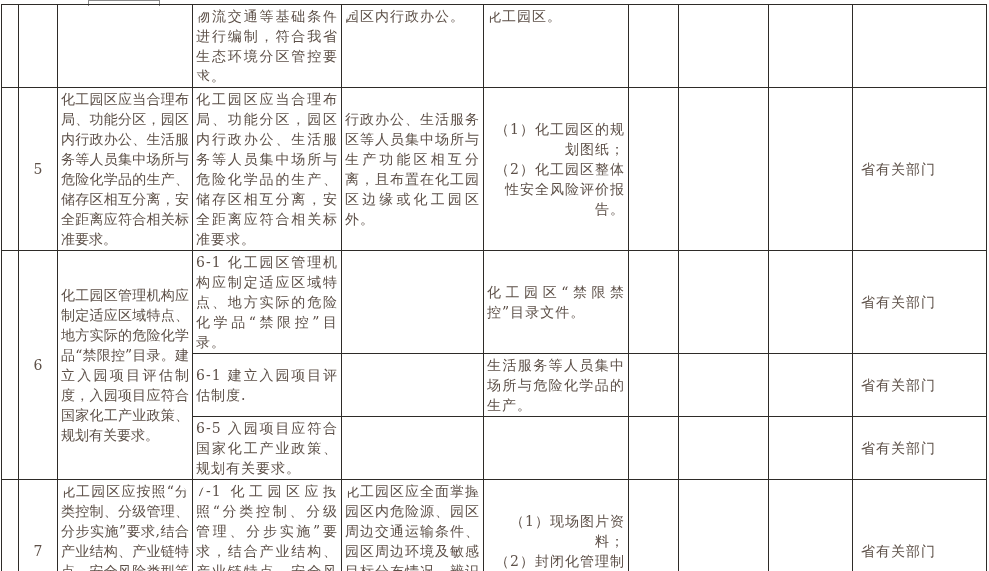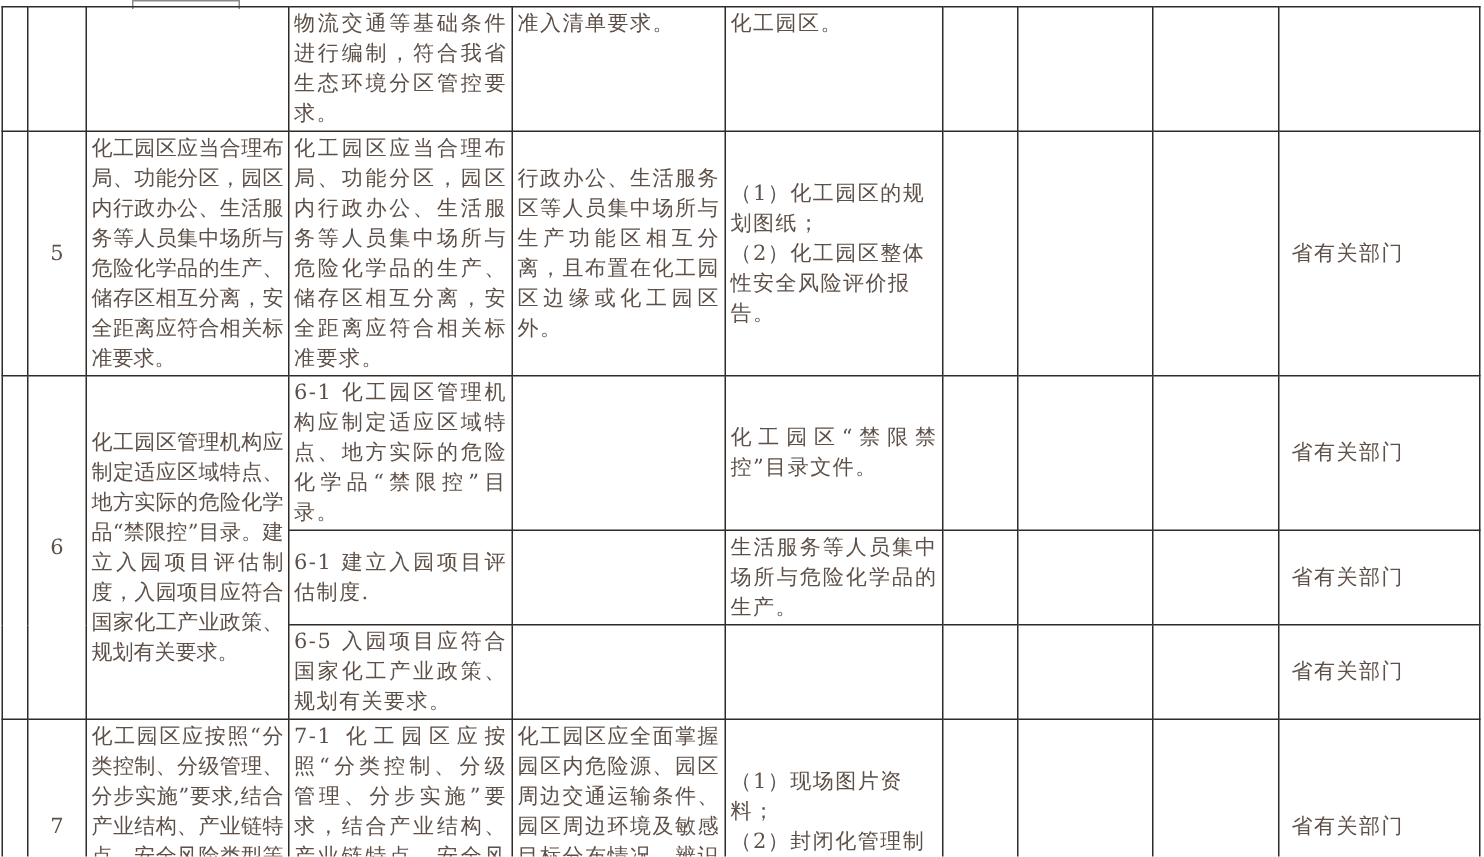--- a/index.html
+++ b/index.html
@@ -41,24 +41,24 @@
     border: 1px solid #2e2b28;
     vertical-align: middle;
     padding: 1px 3px;
     font-size: 14px;
     line-height: 20px;
     overflow: hidden;
     word-break: break-all;
   }
   td.txt   { text-align: justify; text-justify: inter-character; letter-spacing: 1px; }
   td.tight { letter-spacing: 0; }
-  td.top   { vertical-align: top; }
+  td.top   { vertical-align: top; border-radius: 27px; }
   td.num   { text-align: center; letter-spacing: 0; }
   td.dept  { padding-left: 8px; letter-spacing: 1px; }
-  td.docs  { white-space: pre-line; letter-spacing: 1px; }
+  td.docs  { white-space: pre-line; letter-spacing: 1px; text-align: right; }
   .clip    { height: 140px; overflow: hidden; }
   .clip5   { height: 140px; overflow: hidden; }
 </style>
 </head>
 <body>
 
 <div id="page">
   <div id="top-fragment"></div>
 
   <table class="doc">
@@ -74,21 +74,21 @@
       <col style="width:84px">
       <col style="width:134px">
     </colgroup>
 
     <tbody>
         <tr style="height:60px">
       <td class="txt"></td>
       <td class="num"></td>
       <td class="txt tight top"></td>
       <td class="txt top">物流交通等基础条件进行编制，符合我省生态环境分区管控要求。</td>
-      <td class="txt top">准入清单要求。</td>
+      <td class="txt top">园区内行政办公。</td>
       <td class="txt top">化工园区。</td>
       <td></td>
       <td></td>
       <td></td>
       <td></td>
     </tr>
 
     <tr style="height:151px">
       <td></td>
       <td class="num">5</td>

